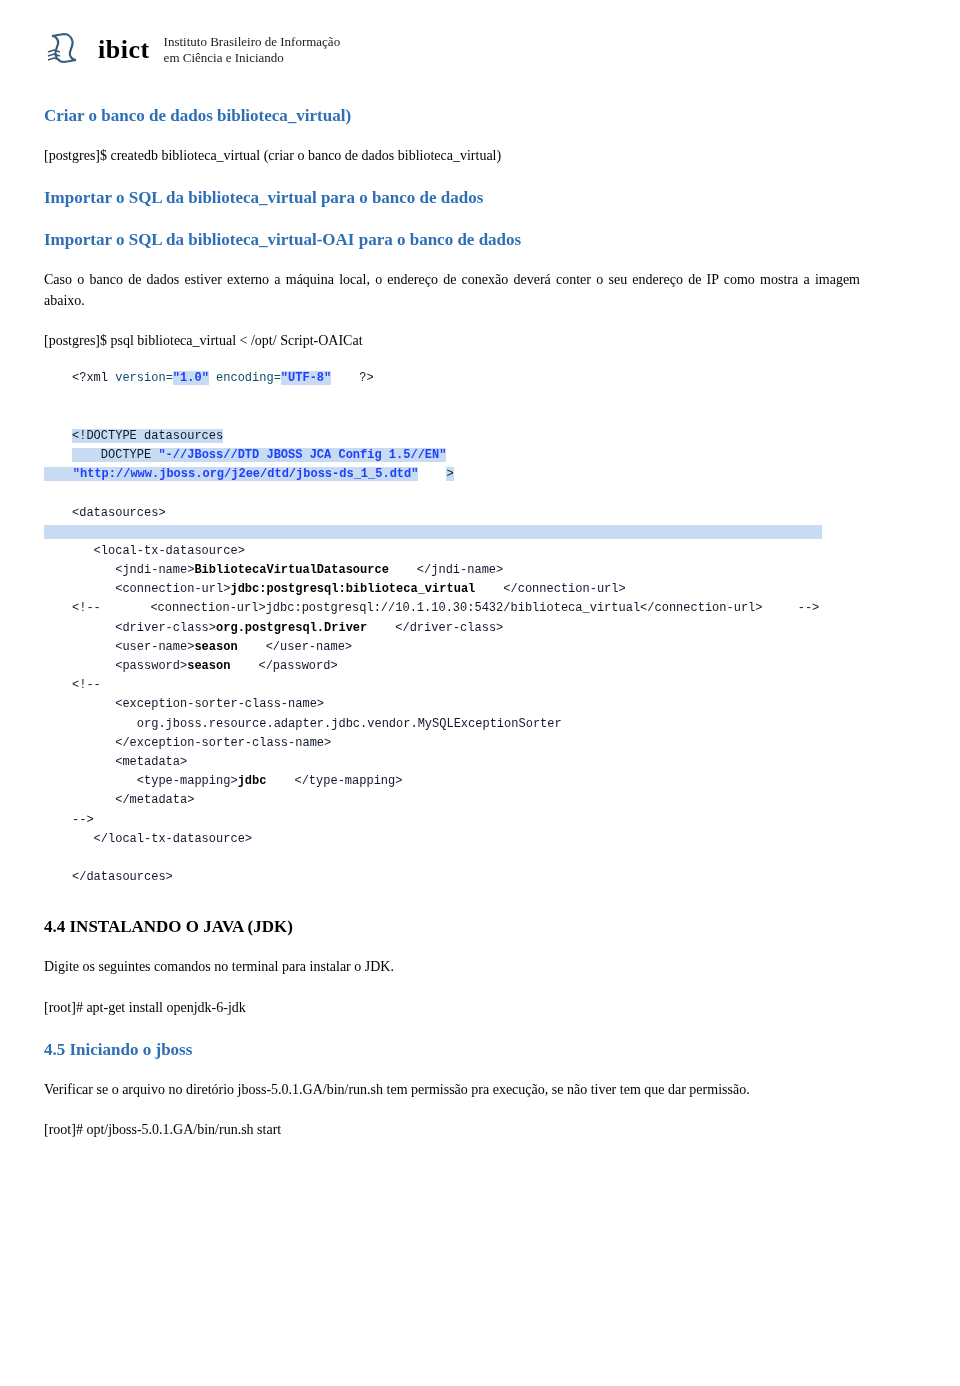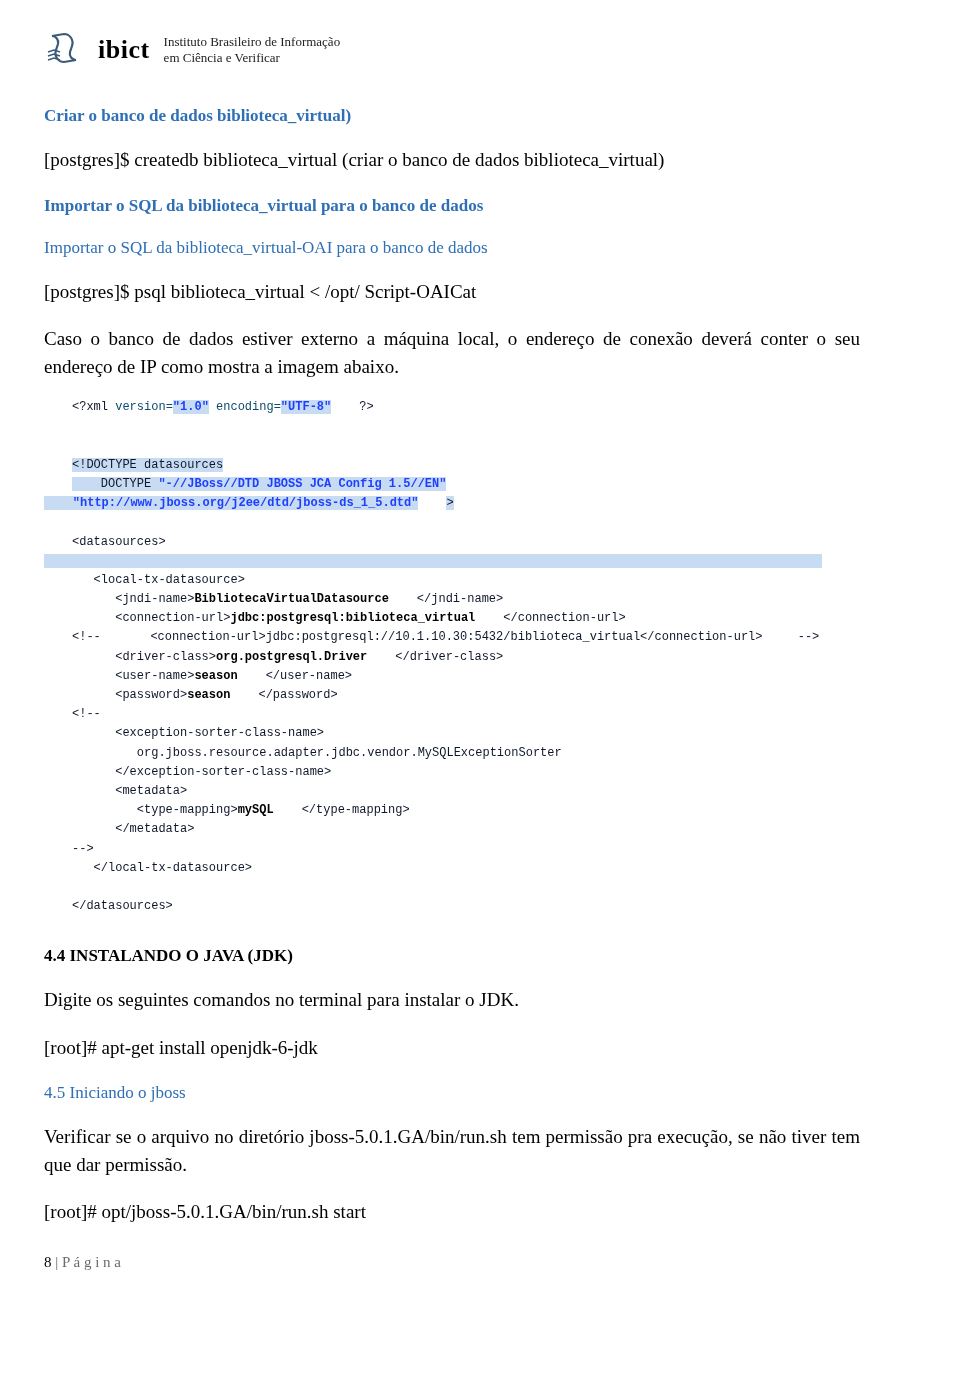--- a/index.html
+++ b/index.html
@@ -29,27 +29,27 @@
   }
   .h-blue {
     color: #2e6fb5;
     font-weight: bold;
     font-size: 17px;
     margin-top: 22px;
     margin-bottom: 14px;
   }
   .h-blue-sub {
     color: #2e6fb5;
-    font-weight: normal;
+    font-weight: bold;
     font-size: 17px;
     margin-top: 22px;
     margin-bottom: 12px;
   }
   .body-text {
-    font-size: 19px;
+    font-size: 14px;
     margin-top: 20px;
     margin-bottom: 12px;
     line-height: 1.45;
     text-align: justify;
   }
   .section-black {
     font-weight: bold;
     font-size: 17px;
     margin-top: 30px;
     margin-bottom: 4px;
@@ -80,32 +80,32 @@
 <div class="page">
 
   <div class="header">
     <svg class="logo-icon" viewBox="0 0 40 40">
       <path d="M8 6 L20 4 C26 4 30 10 28 16 L26 22 C25 26 28 30 32 30 L20 32 C14 32 10 26 12 20 L14 14 C15 10 12 6 8 6 Z" fill="none" stroke="#3a5c7a" stroke-width="2.2"></path>
       <path d="M4 22 L10 20 L16 22 M4 26 L10 24 L16 26 M4 30 L10 28 L16 30" fill="none" stroke="#3a5c7a" stroke-width="1.5"></path>
     </svg>
     <div class="logo-text">ibict</div>
     <div class="logo-tagline">
       <div>Instituto Brasileiro de Informação</div>
-      <div>em Ciência e Verificar</div>
+      <div>em Ciência e Iniciando</div>
     </div>
   </div>
 
   <div class="h-blue">Criar o banco de dados biblioteca_virtual)</div>
   <div class="body-text">[postgres]$ createdb biblioteca_virtual (criar o banco de dados biblioteca_virtual)</div>
 
   <div class="h-blue">Importar o SQL da biblioteca_virtual para o banco de dados</div>
 
   <div class="h-blue-sub">Importar o SQL da biblioteca_virtual-OAI  para o banco de dados</div>
+  <div class="body-text">Caso o banco de dados estiver externo a máquina local, o endereço de conexão deverá conter o seu endereço de IP como mostra a imagem abaixo.</div>
   <div class="body-text">[postgres]$ psql biblioteca_virtual &lt; /opt/ Script-OAICat</div>
-  <div class="body-text">Caso o banco de dados estiver externo a máquina local, o endereço de conexão deverá conter o seu endereço de IP como mostra a imagem abaixo.</div>
 
   <div class="code-image"><span class="tag">&lt;?xml </span><span class="attr">version=</span><span class="str hl">"1.0"</span><span class="attr"> encoding=</span><span class="str hl">"UTF-8"</span><span class="tag">?&gt;</span>
 
 
 <span class="tag hl">&lt;!DOCTYPE datasources</span>
 <span class="tag hl">    DOCTYPE </span><span class="str hl">"-//JBoss//DTD JBOSS JCA Config 1.5//EN"</span>
 <span class="str hl">    "http://www.jboss.org/j2ee/dtd/jboss-ds_1_5.dtd"</span><span class="tag hl">&gt;</span>
 
 <span class="tag">&lt;datasources&gt;</span>
 <span class="hl">                                                                                                            </span>
@@ -114,32 +114,29 @@
 <span class="tag">      &lt;connection-url&gt;</span><span class="bold">jdbc:postgresql:biblioteca_virtual</span><span class="tag">&lt;/connection-url&gt;</span>
 <span class="tag">&lt;!--</span><span class="tag">   &lt;connection-url&gt;jdbc:postgresql://10.1.10.30:5432/biblioteca_virtual&lt;/connection-url&gt;</span><span class="tag"> --&gt;</span>
 <span class="tag">      &lt;driver-class&gt;</span><span class="bold">org.postgresql.Driver</span><span class="tag">&lt;/driver-class&gt;</span>
 <span class="tag">      &lt;user-name&gt;</span><span class="bold">season</span><span class="tag">&lt;/user-name&gt;</span>
 <span class="tag">      &lt;password&gt;</span><span class="bold">season</span><span class="tag">&lt;/password&gt;</span>
 <span class="tag">&lt;!--</span>
 <span class="tag">      &lt;exception-sorter-class-name&gt;</span>
 <span class="tag">         org.jboss.resource.adapter.jdbc.vendor.MySQLExceptionSorter</span>
 <span class="tag">      &lt;/exception-sorter-class-name&gt;</span>
 <span class="tag">      &lt;metadata&gt;</span>
-<span class="tag">         &lt;type-mapping&gt;</span><span class="bold">mySQL</span><span class="tag">&lt;/type-mapping&gt;</span>
+<span class="tag">         &lt;type-mapping&gt;</span><span class="bold">jdbc</span><span class="tag">&lt;/type-mapping&gt;</span>
 <span class="tag">      &lt;/metadata&gt;</span>
 <span class="tag">--&gt;</span>
 <span class="tag">   &lt;/local-tx-datasource&gt;</span>
 
 <span class="tag">&lt;/datasources&gt;</span></div>
 
   <div class="section-black">4.4 INSTALANDO O JAVA (JDK)</div>
   <div class="body-text">Digite os seguintes comandos no terminal para instalar o JDK.</div>
   <div class="body-text">[root]# apt-get install openjdk-6-jdk</div>
 
   <div class="h-blue-sub">4.5 Iniciando o jboss</div>
   <div class="body-text">Verificar se o arquivo no diretório jboss-5.0.1.GA/bin/run.sh tem permissão pra execução, se não tiver tem que dar permissão.</div>
   <div class="body-text">[root]# opt/jboss-5.0.1.GA/bin/run.sh start</div>
 
-  <div class="footer">
-    <span class="num">8</span><span> | P á g i n a</span>
-  </div>
 
 </div>
 
 </body></html>

